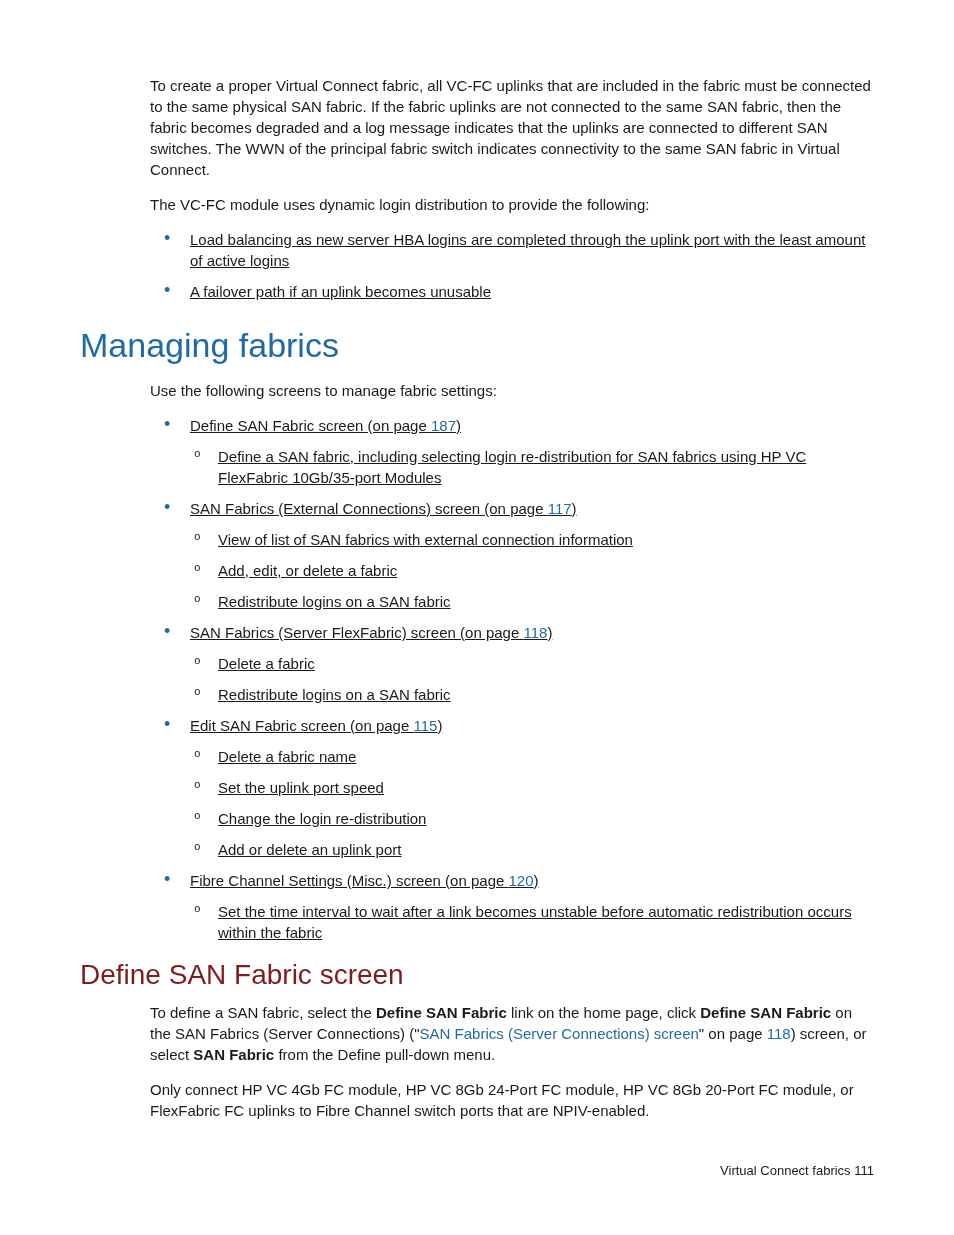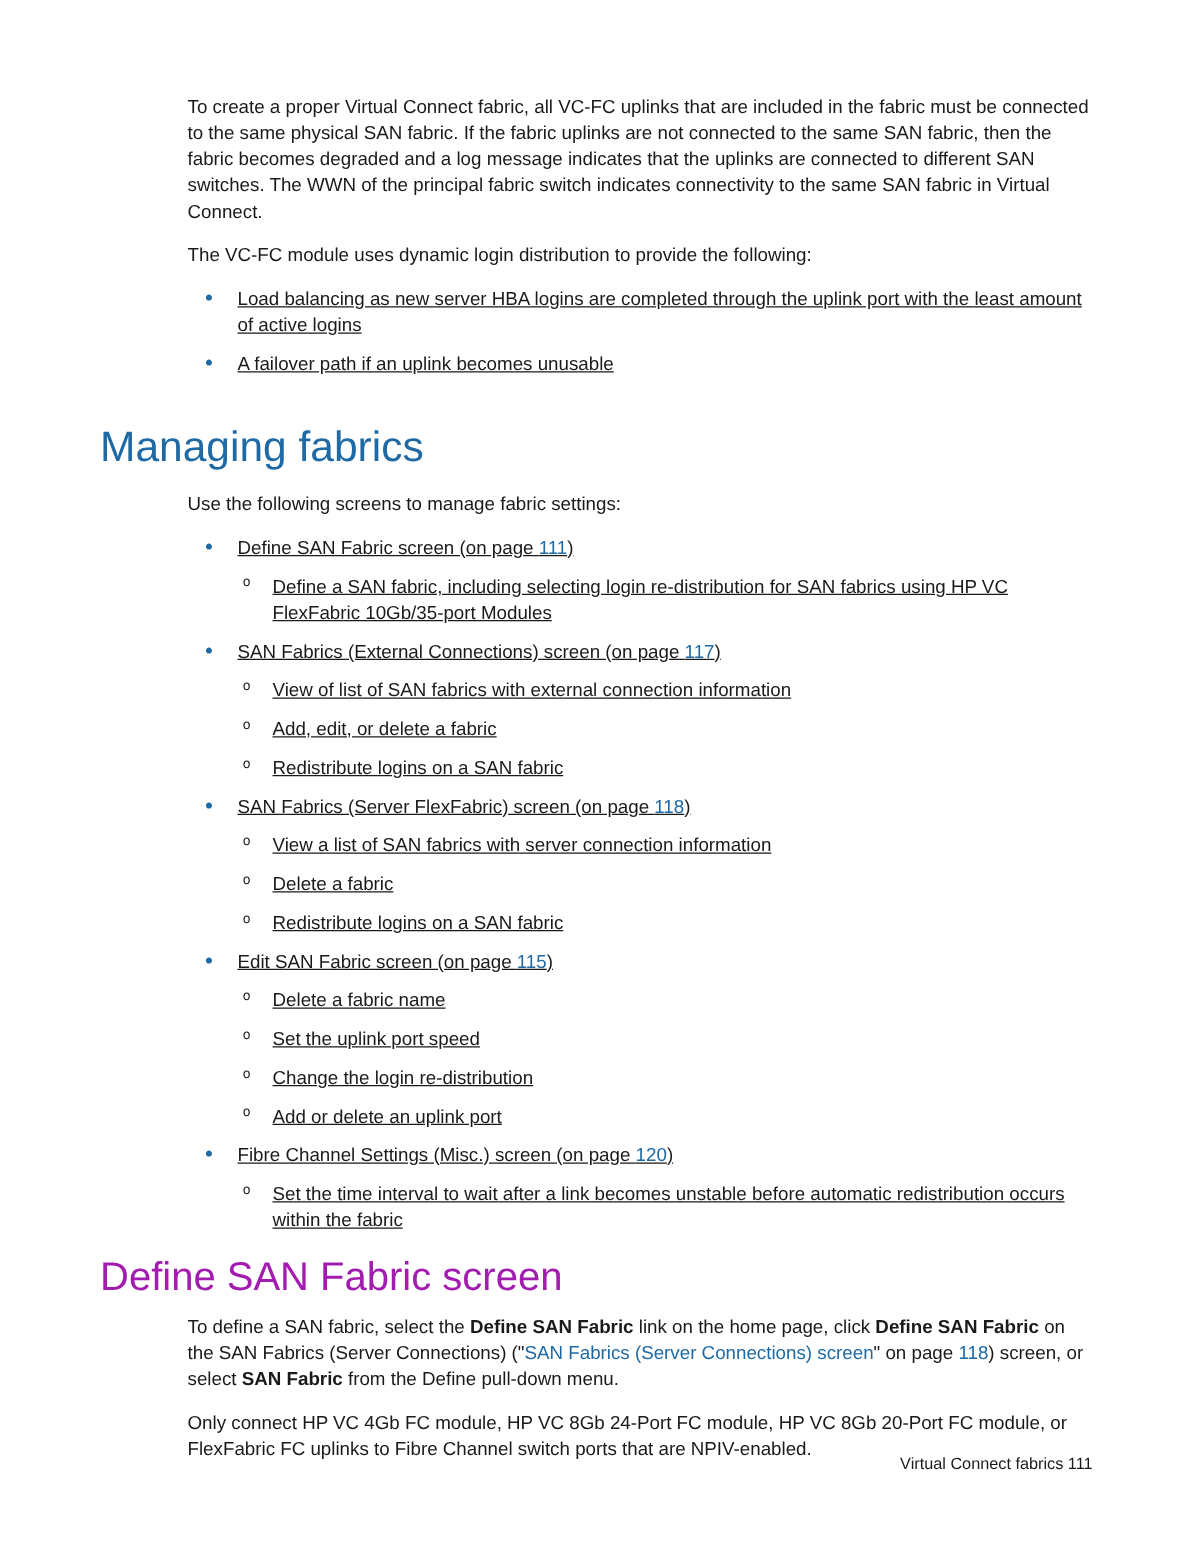--- a/index.html
+++ b/index.html
@@ -18,27 +18,27 @@
     padding: 75px 80px 40px 80px;
     position: relative;
   }
   .content {
     padding-left: 70px;
   }
   h1 {
     font-weight: normal;
     color: #1f6aa5;
     font-size: 34px;
-    margin: 33px 0 10px 0;
+    margin: 20px 0 10px 0;
     padding-left: 0;
   }
   h2 {
     font-weight: normal;
-    color: #a21caf;
-    font-size: 32px;
+    color: #7f1d1d;
+    font-size: 28px;
     margin: 4px 0 8px 0;
     padding-left: 0;
   }
   .h1wrap { margin-left: -70px; }
   .h2wrap { margin-left: -70px; }
   p { margin: 0 0 14px 0; }
   ul.l1 {
     list-style: none;
     padding-left: 0;
     margin: 0 0 12px 0;
@@ -102,39 +102,38 @@
     </ul>
 
     <div class="h1wrap">
         <h1>Managing fabrics</h1>
       </div>
 
     <p>Use the following screens to manage fabric settings:</p>
 
     <ul class="l1">
       <li>
-        <span>Define SAN Fabric screen (on page </span><span class="link">111</span><span>)</span>
+        <span>Define SAN Fabric screen (on page </span><span class="link">187</span><span>)</span>
         <ul class="l2">
           <li>Define a SAN fabric, including selecting login re-distribution for SAN fabrics using HP VC FlexFabric 10Gb/35-port Modules</li>
         </ul>
       </li>
 
       <li>
         <span>SAN Fabrics (External Connections) screen (on page </span><span class="link">117</span><span>)</span>
         <ul class="l2">
           <li>View of list of SAN fabrics with external connection information</li>
           <li>Add, edit, or delete a fabric</li>
           <li>Redistribute logins on a SAN fabric</li>
         </ul>
       </li>
 
       <li>
         <span>SAN Fabrics (Server FlexFabric) screen (on page </span><span class="link">118</span><span>)</span>
         <ul class="l2">
-          <li>View a list of SAN fabrics with server connection information</li>
           <li>Delete a fabric</li>
           <li>Redistribute logins on a SAN fabric</li>
         </ul>
       </li>
 
       <li>
         <span>Edit SAN Fabric screen (on page </span><span class="link">115</span><span>)</span>
         <ul class="l2">
           <li>Delete a fabric name</li>
           <li>Set the uplink port speed</li>

